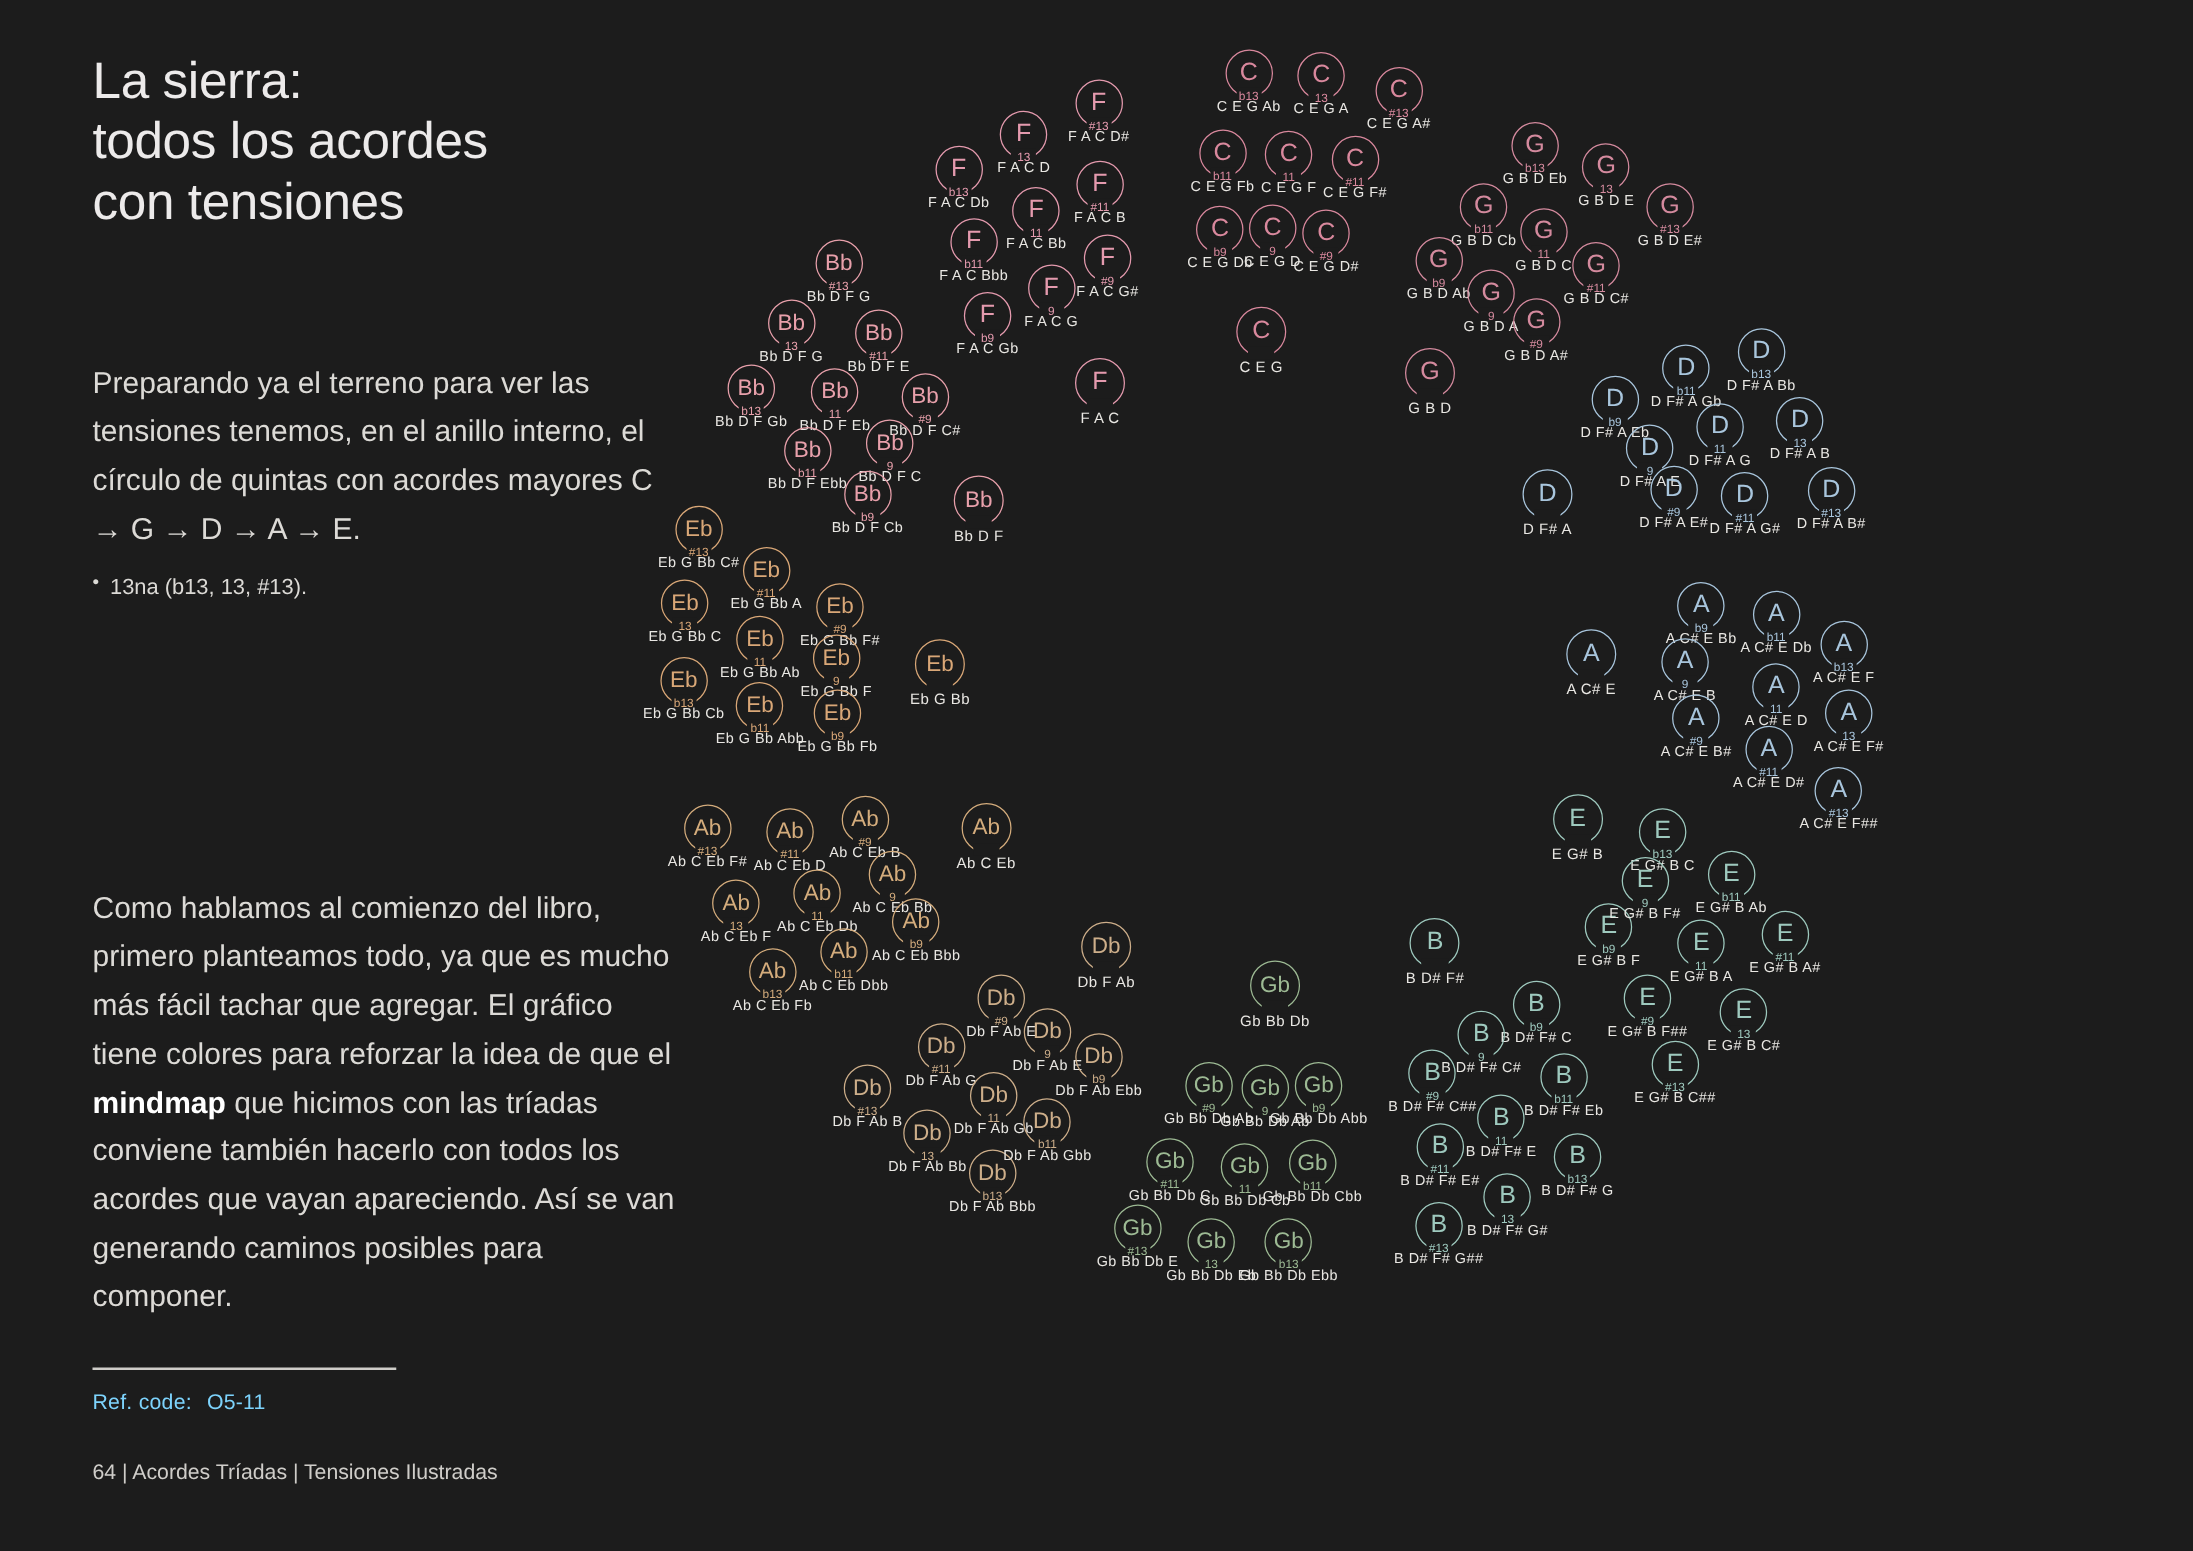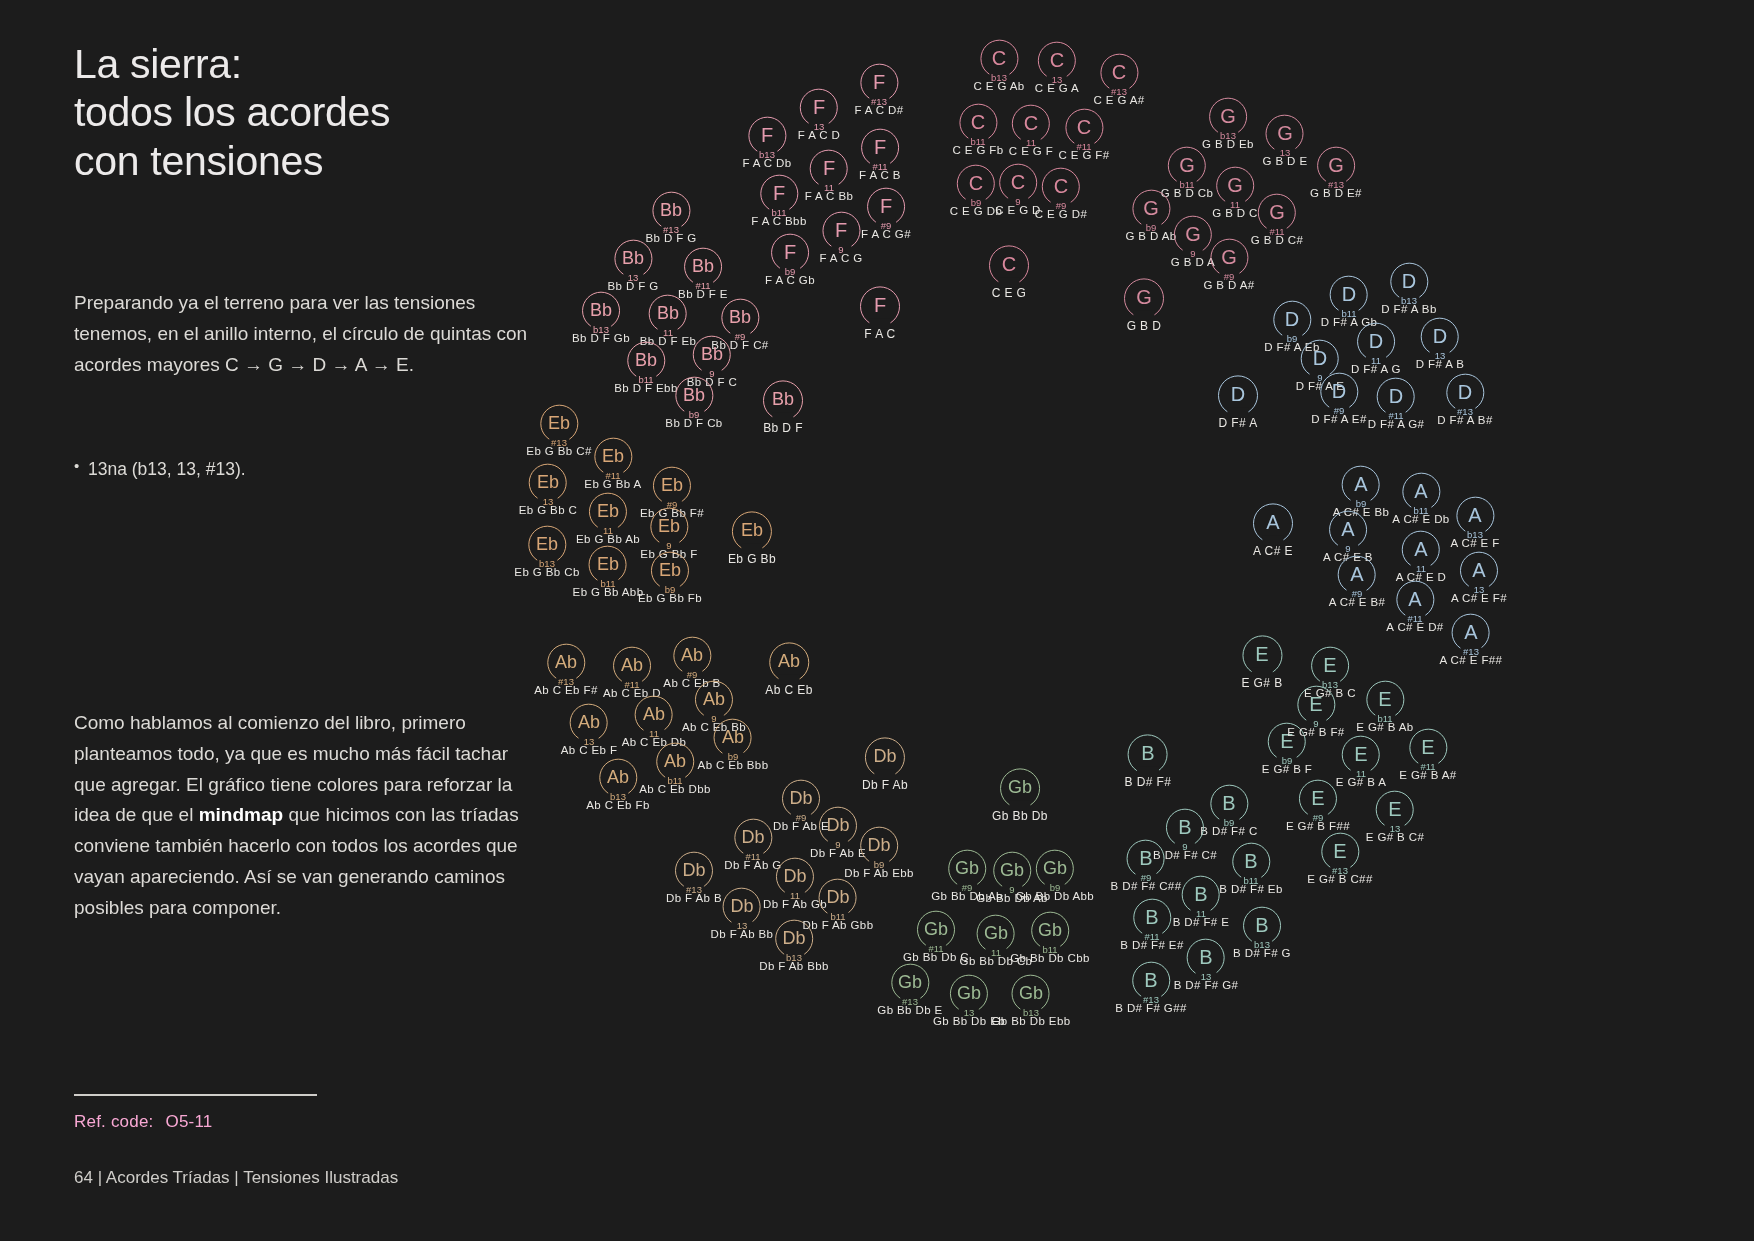--- a/index.html
+++ b/index.html
@@ -14,33 +14,33 @@
   #page{position:absolute;inset:0;}
 
   
   .title{
     position:absolute;left:74px;top:40px;width:520px;
     font-size:41px;line-height:1.18;font-weight:400;color:#eceaea;
     letter-spacing:-0.3px;white-space:pre-line;
   }
   .body-copy{
     position:absolute;left:74px;width:470px;
-    font-size:19px;line-height:1.62;color:#dcdad6;
+    font-size:24px;line-height:1.62;color:#dcdad6;
   }
   .p1{top:288px;}
   .p2{top:400px;}
   .bullets{position:absolute;left:74px;top:455px;width:470px;font-size:17.5px;line-height:1.62;color:#dcdad6;}
   .bullets div{padding-left:14px;position:relative;}
   .bullets div:before{content:"•";position:absolute;left:0;top:-1px;font-size:15px;}
   .p3{top:570px;}
   .p4{top:708px;}
   .p4 b{font-weight:700;color:#fff;}
 
   .rule{position:absolute;left:74px;top:1094px;width:243px;height:2px;background:#cfcdc9;}
-  .refcode{position:absolute;left:74px;top:1112px;font-size:17px;color:#f9a8d4;letter-spacing:.2px;}
+  .refcode{position:absolute;left:74px;top:1112px;font-size:17px;color:#7dd3fc;letter-spacing:.2px;}
   .refcode .lbl{margin-right:12px;}
   .pagefoot{position:absolute;left:74px;top:1168px;font-size:17px;color:#cfcdc9;}
 
   
   #diagram{position:absolute;left:0;top:0;width:1754px;height:1241px;pointer-events:none;}
   .node{position:absolute;transform:translate(-50%,-50%);text-align:center;pointer-events:auto;}
   .ring{
     position:relative;margin:0 auto;
     border-radius:50%;
     box-sizing:border-box;

